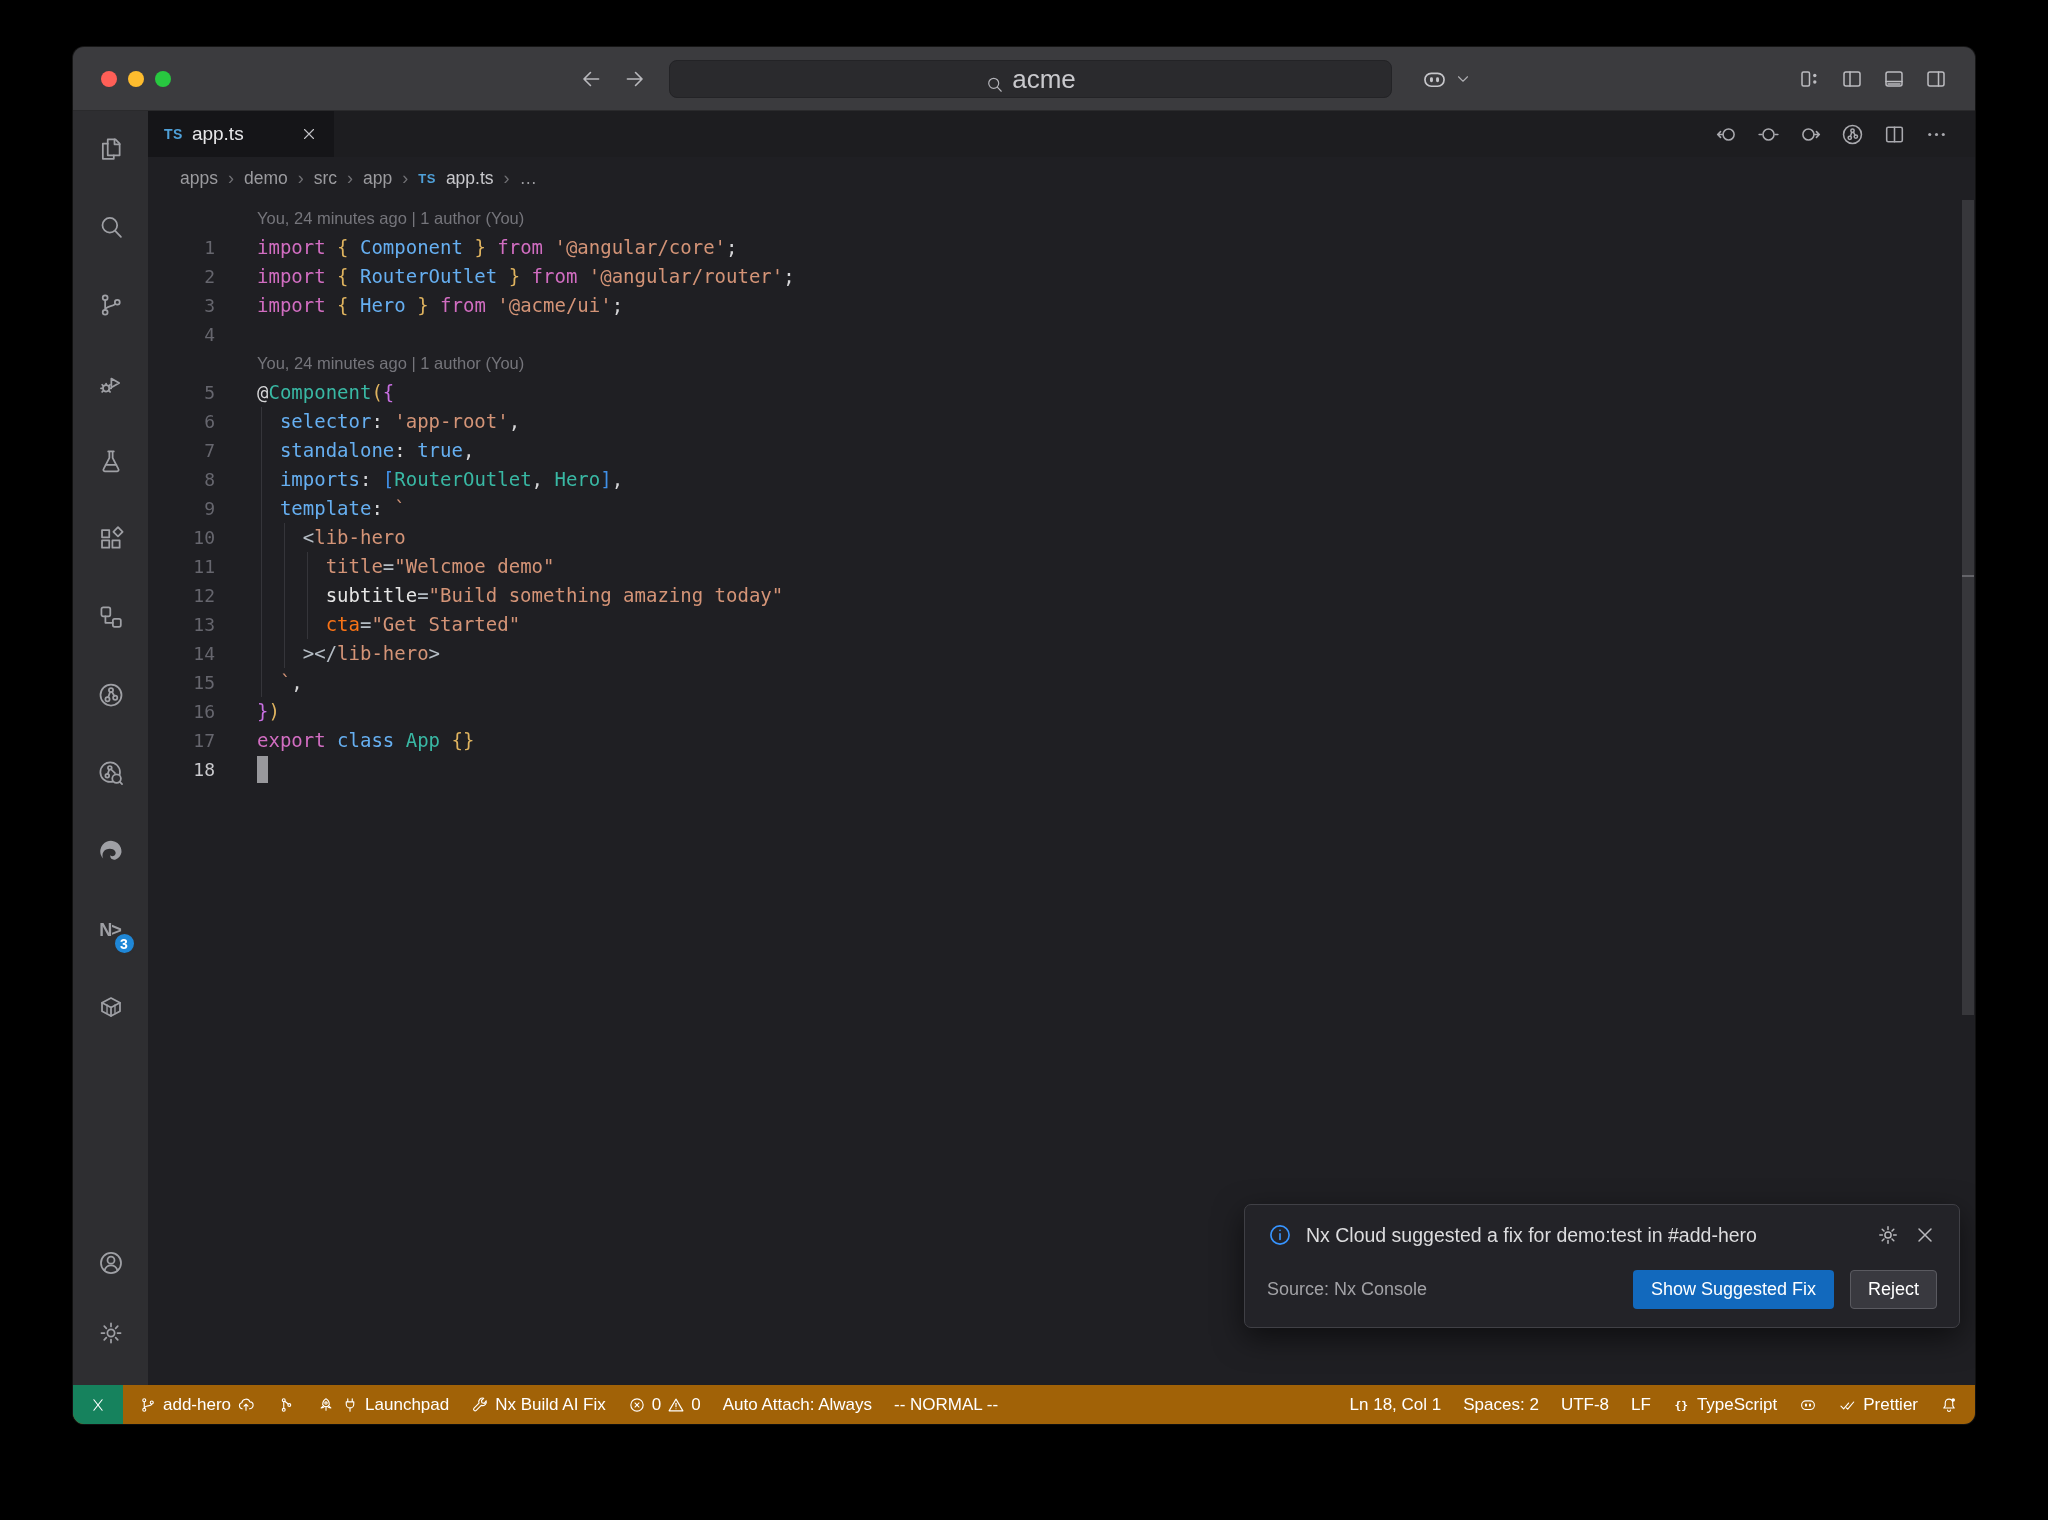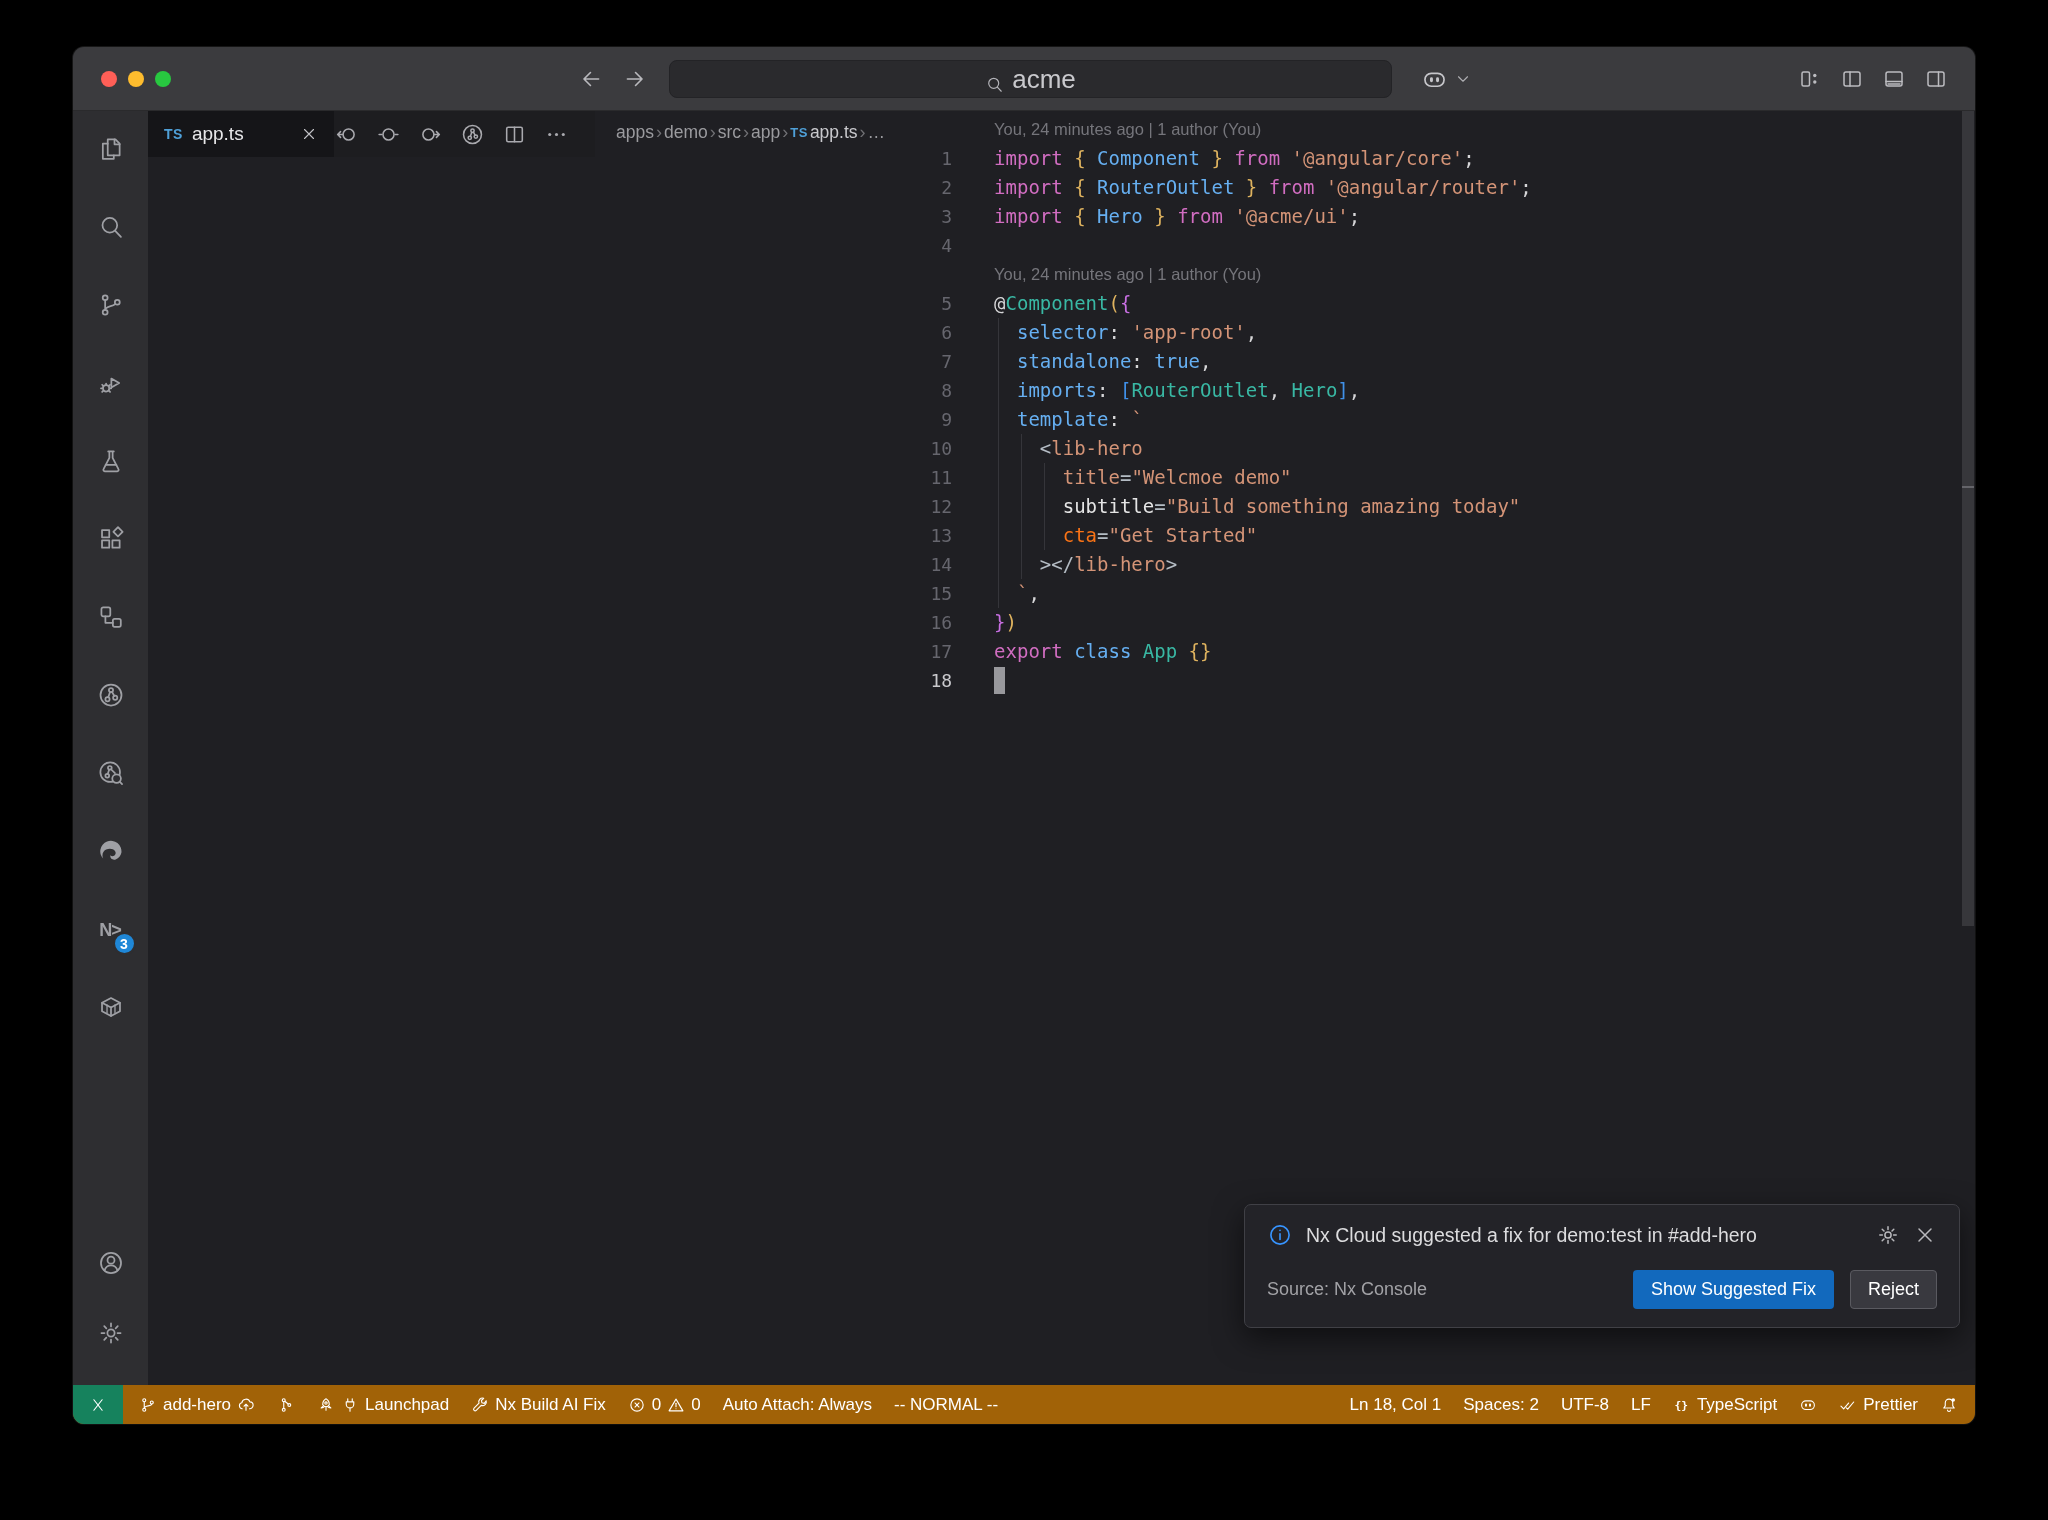--- a/index.html
+++ b/index.html
@@ -36,31 +36,31 @@
                  align-items:center; padding-top:14px; }
   .act-btn { width:48px; height:48px; margin-bottom:30px; display:flex; align-items:center; justify-content:center;
              color:#9fa0a5; position:relative; flex:0 0 auto; }
   .act-btn .ic { width:28px; height:28px; }
   .act-badge { position:absolute; right:-1px; bottom:-2px; min-width:23px; height:23px; border-radius:50%;
                background:#1f87d7; color:#fff; font:700 14px "Liberation Sans",sans-serif;
                display:flex; align-items:center; justify-content:center; border:2px solid #2e2e31; }
   .act-bottom { margin-top:auto; display:flex; flex-direction:column; align-items:center; padding-bottom:6px; }
   .act-bottom .act-btn { margin-bottom:22px; }
 
-  .editor-col { flex:1; display:flex; min-width:0; background:#1f1f23; }
+  .editor-col { flex:1; display:flex; flex-direction:column; min-width:0; background:#1f1f23; }
 
   .tabbar { height:46px; flex:0 0 46px; background:#1d1d20; display:flex; align-items:stretch; }
   .tab { width:186px; background:#151518; display:flex; align-items:center; padding:0 16px; gap:9px; }
   .ts-badge { color:#4fa0d8; font-weight:700; font-size:14px; letter-spacing:.5px; }
   .tab-label { color:#e8e8ea; font-size:19px; }
   .tab-close { margin-left:auto; color:#c2c2c6; width:18px; height:18px; }
   .tab-rest { flex:1; display:flex; align-items:center; justify-content:flex-end; gap:17px; padding-right:26px; color:#a9a9ae; }
   .tab-rest .ic { width:25px; height:25px; }
 
-  .breadcrumb { height:43px; flex:0 0 43px; display:flex; align-items:center; padding-left:21px; gap:2px;
+  .breadcrumb { height:43px; flex:0 0 43px; display:flex; align-items:center; padding-left:32px; gap:10px;
                 color:#9b9b9f; font-size:17.5px; background:#1f1f23; }
   .breadcrumb .sep { color:#707074; font-size:18px; }
   .breadcrumb .crumb-file { color:#c9c9cd; }
   .breadcrumb .ts-badge { font-size:13px; }
 
   
   .code-area { flex:1; position:relative; padding-top:4px; overflow:hidden;
                font-family:"DejaVu Sans Mono", monospace; font-size:19px; }
   .blame-row { height:29px; line-height:29px; padding-left:109px; color:#75757b;
                font-family:"Liberation Sans",sans-serif; font-size:16.5px; }

